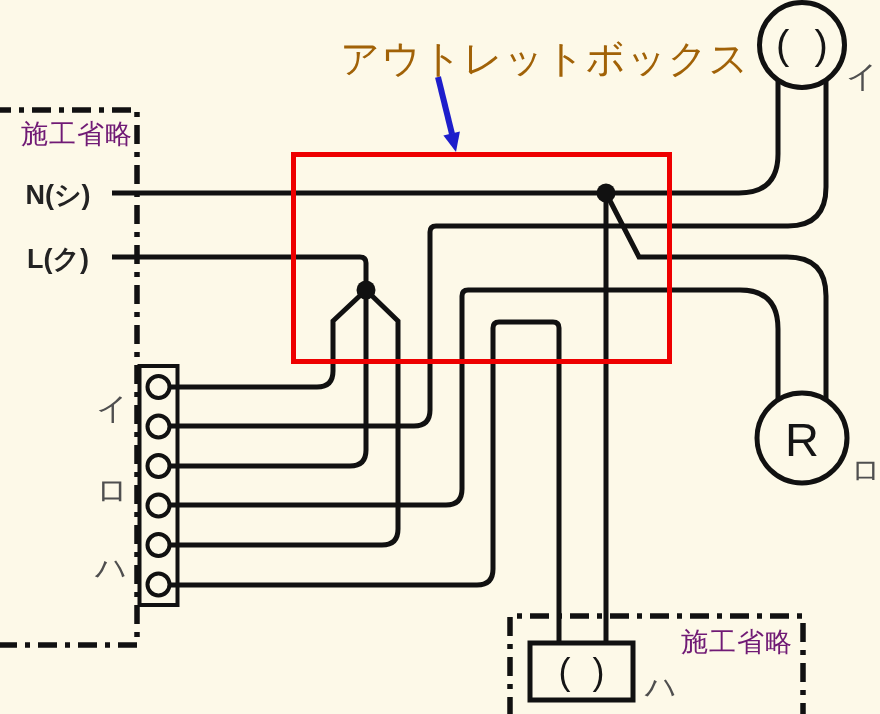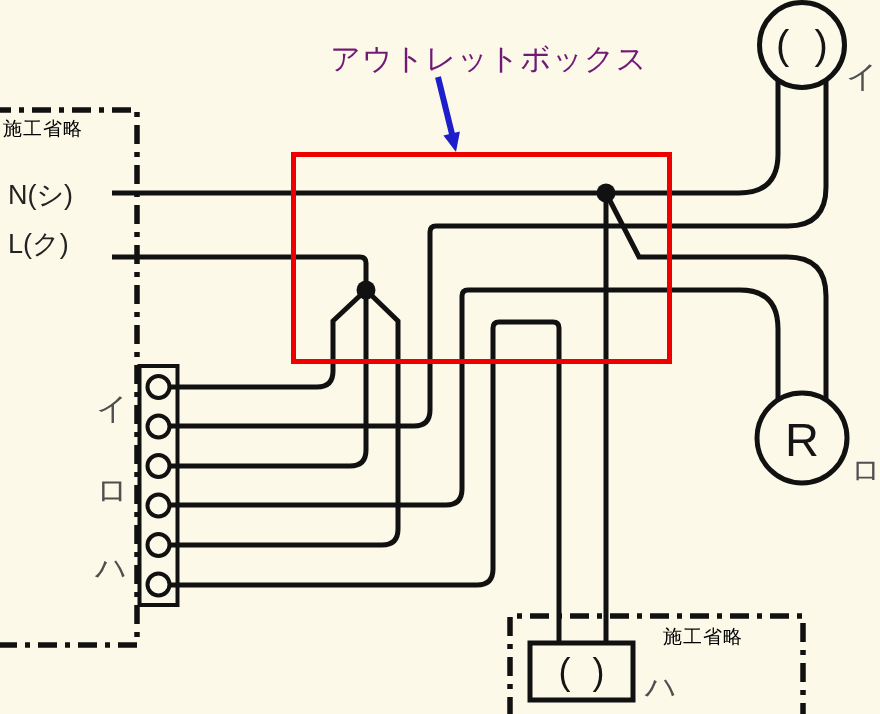--- a/index.html
+++ b/index.html
@@ -7,29 +7,29 @@
     width:880px;height:714px;
     background:#fdf9e8;
     font-family:"Liberation Sans","DejaVu Sans",sans-serif;
     overflow:hidden;
   }
   .stage{position:relative;width:880px;height:714px;}
   .stage svg{position:absolute;left:0;top:0;}
   .txt{position:absolute;white-space:pre;}
   .annotation{
     left:293px;top:3px;
-    color:#701a75;font-size:30px;line-height:37px;
+    color:#a16207;font-size:39px;line-height:37px;
     letter-spacing:1px;
   }
-  .region-label{color:#000000;font-size:19px;letter-spacing:1px;}
+  .region-label{color:#701a75;font-size:27px;letter-spacing:1px;margin-left:18px;}
   .region-label.top-left{left:3px;top:116px;}
   .region-label.bottom{left:663px;top:624px;}
-  .feed-label{color:#232323;font-size:27px;width:100px;text-align:left;}
+  .feed-label{color:#232323;font-size:27px;width:100px;text-align:center;font-weight:bold;}
   .feed-label.n{left:8px;top:177px;}
-  .feed-label.l{left:8px;top:226px;}
+  .feed-label.l{left:8px;top:241px;}
   .dev-label{color:#4f4f4f;font-size:31px;}
   .sw-label{width:34px;text-align:center;}
   .sw-label.i{left:95px;top:388px;}
   .sw-label.ro{left:95px;top:470px;}
   .sw-label.ha{left:94px;top:547px;}
   .lamp-i-label{left:846px;top:56px;}
   .lamp-r-label{left:851px;top:451px;font-size:29px;}
   .lamp-ha-label{left:645px;top:666px;}
   .lamp-symbol{color:#151515;text-align:center;}
   .lamp-i-symbol{left:762px;top:23px;width:80px;font-size:40px;letter-spacing:7px;text-indent:7px;}

